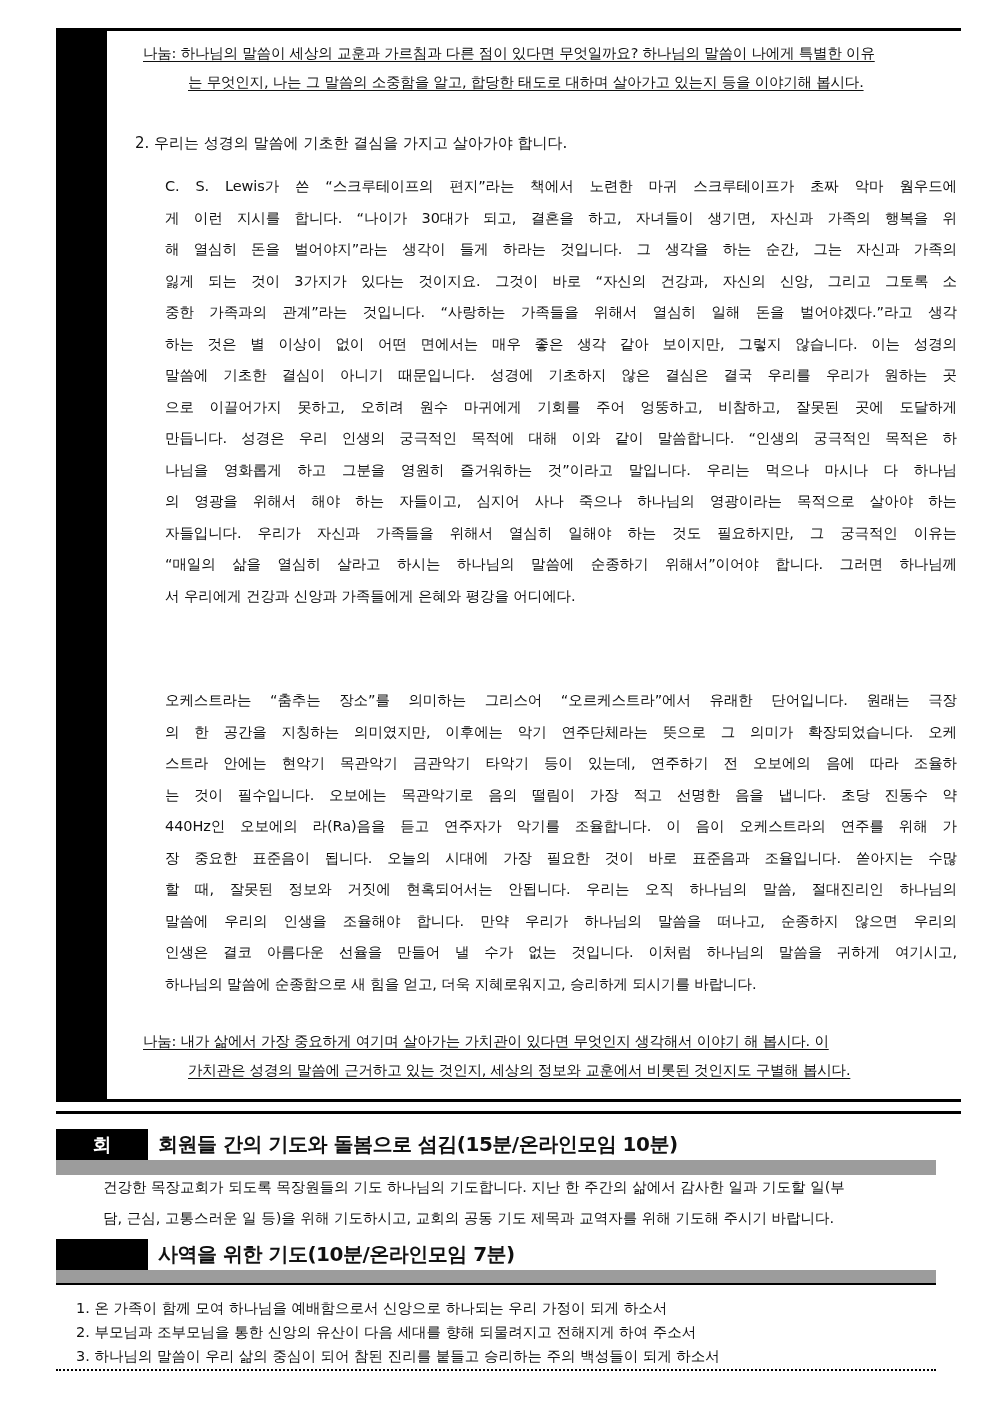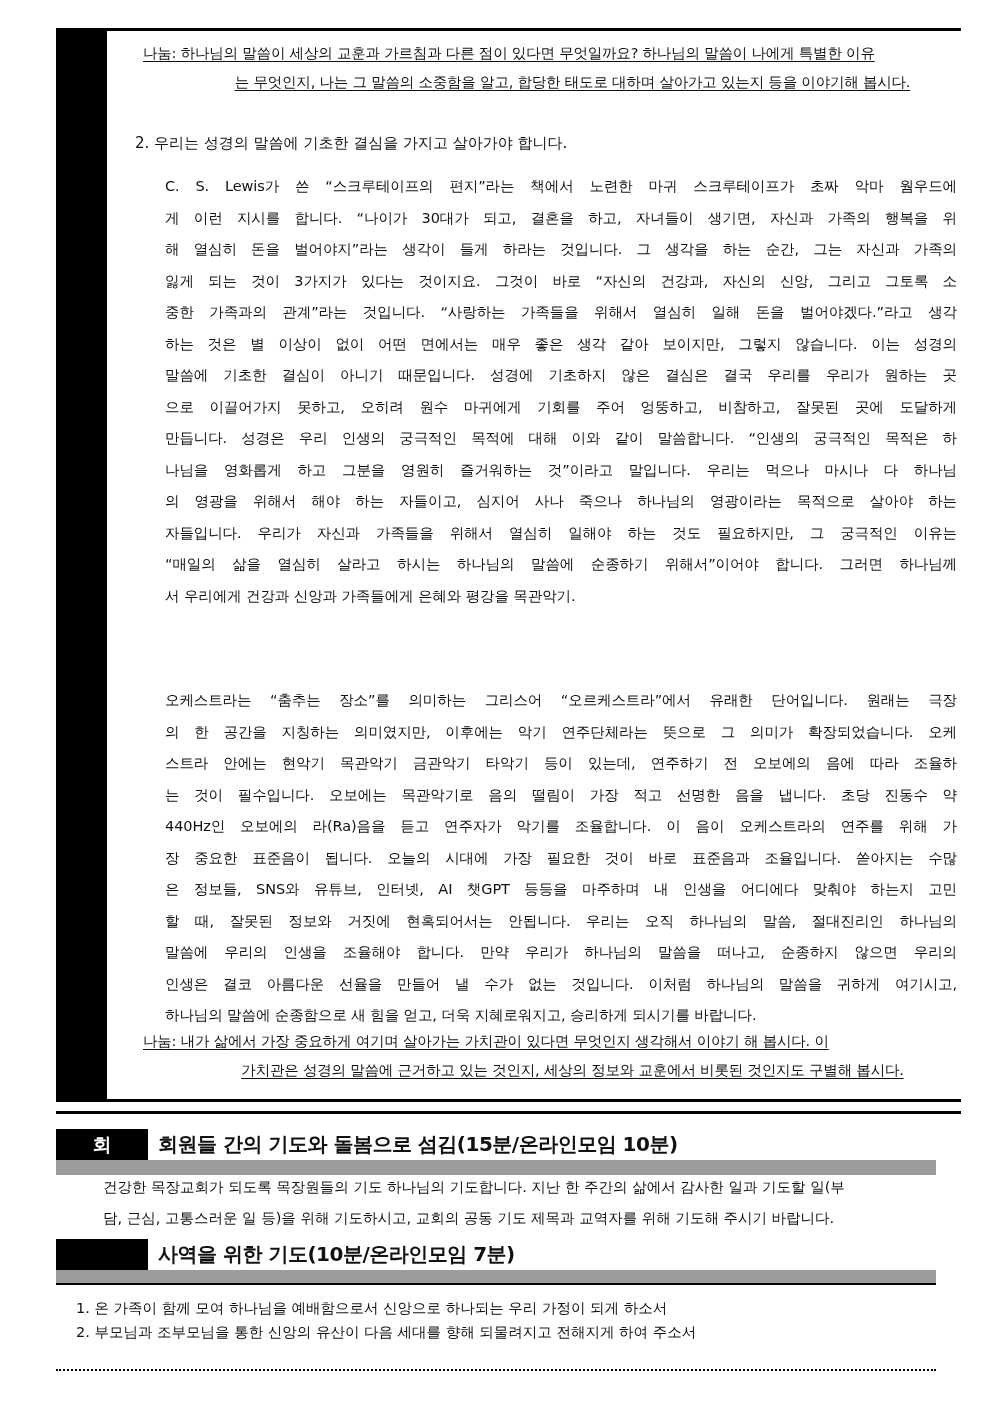--- a/index.html
+++ b/index.html
@@ -23,21 +23,21 @@
     .frame .content {
       position: absolute; left: 51px; top: 0; right: 0; bottom: 0;
     }
 
     .share {
       position: absolute; left: 36px; right: 4px;
       font-size: 14.5px; line-height: 29px;
       text-decoration: underline; text-underline-offset: 3px;
       letter-spacing: -0.2px;
     }
-    .share .line2 { display: block; padding-left: 45px; text-align: center; }
+    .share .line2 { display: block; padding-left: 45px; }
 
     .point {
       position: absolute; left: 28px; top: 92px;
       font-size: 15px; line-height: 22px; margin-top: 9px;
     }
 
     .para {
       position: absolute; left: 58px; right: 4px;
       font-size: 14.5px; line-height: 31.5px;
       text-align: justify; text-align-last: left;
@@ -107,31 +107,30 @@
         <span>잃게 되는 것이 3가지가 있다는 것이지요. 그것이 바로 “자신의 건강과, 자신의 신앙, 그리고 그토록 소</span>
         <span>중한 가족과의 관계”라는 것입니다. “사랑하는 가족들을 위해서 열심히 일해 돈을 벌어야겠다.”라고 생각</span>
         <span>하는 것은 별 이상이 없이 어떤 면에서는 매우 좋은 생각 같아 보이지만, 그렇지 않습니다. 이는 성경의</span>
         <span>말씀에 기초한 결심이 아니기 때문입니다. 성경에 기초하지 않은 결심은 결국 우리를 우리가 원하는 곳</span>
         <span>으로 이끌어가지 못하고, 오히려 원수 마귀에게 기회를 주어 엉뚱하고, 비참하고, 잘못된 곳에 도달하게</span>
         <span>만듭니다. 성경은 우리 인생의 궁극적인 목적에 대해 이와 같이 말씀합니다. “인생의 궁극적인 목적은 하</span>
         <span>나님을 영화롭게 하고 그분을 영원히 즐거워하는 것”이라고 말입니다. 우리는 먹으나 마시나 다 하나님</span>
         <span>의 영광을 위해서 해야 하는 자들이고, 심지어 사나 죽으나 하나님의 영광이라는 목적으로 살아야 하는</span>
         <span>자들입니다. 우리가 자신과 가족들을 위해서 열심히 일해야 하는 것도 필요하지만, 그 궁극적인 이유는</span>
         <span>“매일의 삶을 열심히 살라고 하시는 하나님의 말씀에 순종하기 위해서”이어야 합니다. 그러면 하나님께</span>
-        <span class="last">서 우리에게 건강과 신앙과 가족들에게 은혜와 평강을 목관악기.</span>
+        <span class="last">서 우리에게 건강과 신앙과 가족들에게 은혜와 평강을 어디에다.</span>
       </div>
 
       <div class="para" style="top:654px;">
         <span> 오케스트라는 “춤추는 장소”를 의미하는 그리스어 “오르케스트라”에서 유래한 단어입니다. 원래는 극장</span>
         <span>의 한 공간을 지칭하는 의미였지만, 이후에는 악기 연주단체라는 뜻으로 그 의미가 확장되었습니다. 오케</span>
         <span>스트라 안에는 현악기 목관악기 금관악기 타악기 등이 있는데, 연주하기 전 오보에의 음에 따라 조율하</span>
         <span>는 것이 필수입니다. 오보에는 목관악기로 음의 떨림이 가장 적고 선명한 음을 냅니다. 초당 진동수 약</span>
         <span>440Hz인 오보에의 라(Ra)음을 듣고 연주자가 악기를 조율합니다. 이 음이 오케스트라의 연주를 위해 가</span>
         <span>장 중요한 표준음이 됩니다. 오늘의 시대에 가장 필요한 것이 바로 표준음과 조율입니다. 쏟아지는 수많</span>
-        <span>은 정보들, SNS와 유튜브, 인터넷, AI 챗GPT 등등을 마주하며 내 인생을 어디에다 맞춰야 하는지 고민</span>
         <span>할 때, 잘못된 정보와 거짓에 현혹되어서는 안됩니다. 우리는 오직 하나님의 말씀, 절대진리인 하나님의</span>
         <span>말씀에 우리의 인생을 조율해야 합니다. 만약 우리가 하나님의 말씀을 떠나고, 순종하지 않으면 우리의</span>
         <span>인생은 결코 아름다운 선율을 만들어 낼 수가 없는 것입니다. 이처럼 하나님의 말씀을 귀하게 여기시고,</span>
         <span class="last">하나님의 말씀에 순종함으로 새 힘을 얻고, 더욱 지혜로워지고, 승리하게 되시기를 바랍니다.</span>
       </div>
 
       <div class="share" style="top:996px;">
         <span>나눔: 내가 삶에서 가장 중요하게 여기며 살아가는 가치관이 있다면 무엇인지 생각해서 이야기 해 봅시다. 이</span>
         <span class="line2">가치관은 성경의 말씀에 근거하고 있는 것인지, 세상의 정보와 교훈에서 비롯된 것인지도 구별해 봅시다.</span>
       </div>
@@ -154,17 +153,18 @@
 
   <div class="sec-head bordered" style="top:1239px;">
     <div class="tag"></div>
     <div class="title">사역을 위한 기도(10분/온라인모임 7분)</div>
     <div class="gray"></div>
   </div>
 
   <ul class="prayer-list">
     <li>1. 온 가족이 함께 모여 하나님을 예배함으로서 신앙으로 하나되는 우리 가정이 되게 하소서</li>
     <li>2. 부모님과 조부모님을 통한 신앙의 유산이 다음 세대를 향해 되물려지고 전해지게 하여 주소서</li>
+    <li>3. 하나님의 말씀이 우리 삶의 중심이 되어 참된 진리를 붙들고 승리하는 주의 백성들이 되게 하소서</li>
   </ul>
 
   <div class="dotted"></div>
 
 </div>
 
 </body></html>

